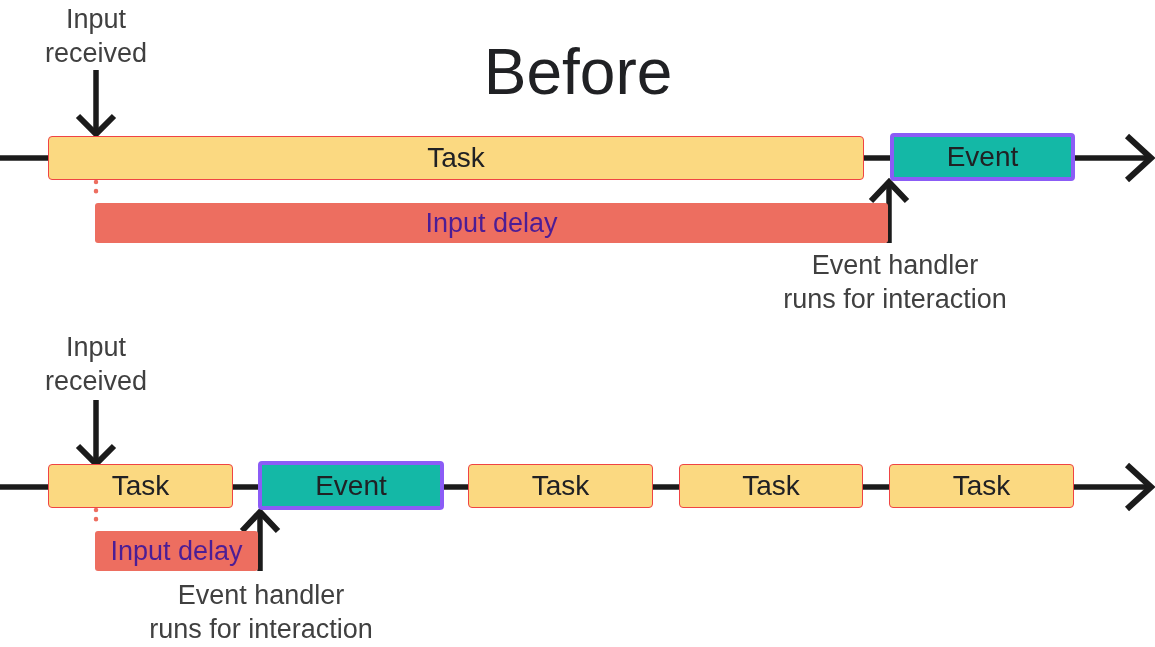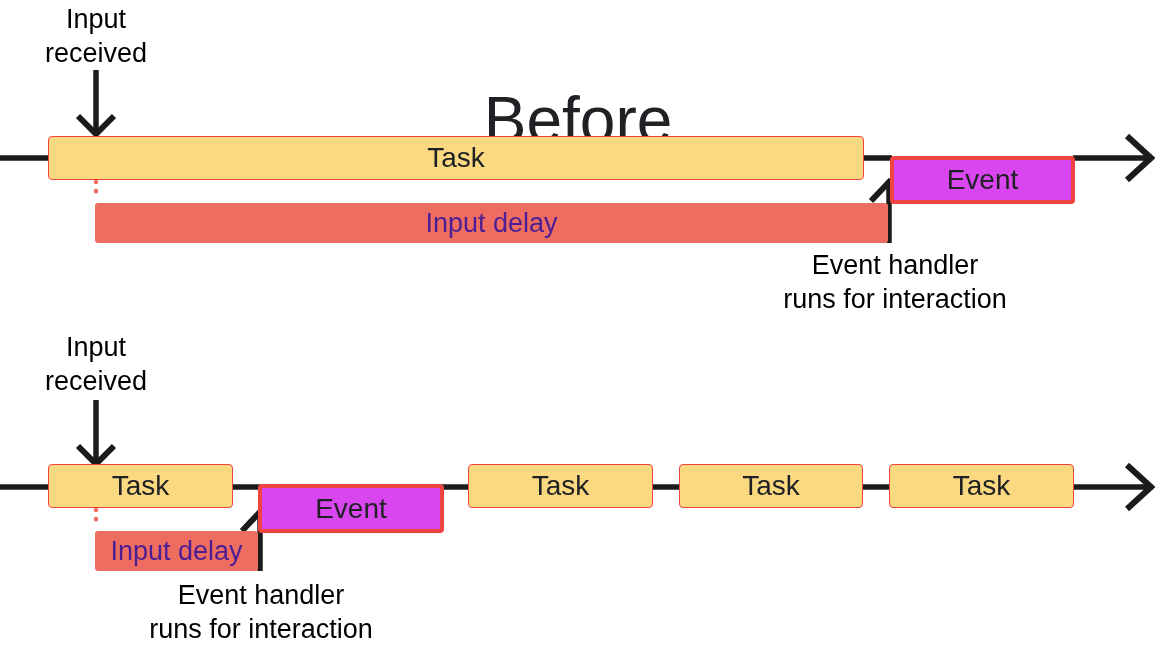--- a/index.html
+++ b/index.html
@@ -30,36 +30,35 @@
     justify-content: center;
     font-size: 28px;
     color: #202124;
     border-radius: 4px;
   }
   .task {
     background: #FBD981;
     border: 1px solid #ef4444;
   }
   .event {
-    background: #d946ef;
-    border: 4px solid #ef4444;
-    margin-top: 23px;
+    background: #14b8a6;
+    border: 4px solid #8b5cf6;
   }
   .delay {
     background: #ED6E60;
     color: #4c1d95;
     font-size: 27px;
     border-radius: 3px;
   }
   .label {
     position: absolute;
     font-size: 27px;
     line-height: 34px;
     text-align: center;
-    color: #000000;
+    color: #404040;
     white-space: pre-line;
   }
   .title {
     position: absolute;
     font-size: 64px;
     line-height: 68px;
     text-align: center;
     color: #202124;
   }
   .stroke {
@@ -108,21 +107,21 @@
     <path class="stroke" d="M1072 487 L1148 487"></path>
     <path class="head" d="M1127 465 L1151 487 L1127 509"></path>
     <path class="dotted" d="M96 510 L96 528"></path>
     <path class="stroke" d="M260 571 L260 513"></path>
     <path class="head" d="M242 531 L260 512 L278 531"></path>
   </svg>
 
   <div class="label" style="left:16px; top:2px; width:160px;">Input
 received</div>
 
-  <div class="title" style="left:398px; top:38px; width:360px;margin-top:48px;">Before</div>
+  <div class="title" style="left:398px; top:38px; width:360px;">Before</div>
 
   <div class="box task" style="left:48px; top:136px; width:816px; height:44px;">
     <span>Task</span>
   </div>
 
   <div class="box event" style="left:890px; top:133px; width:185px; height:48px;">
     <span>Event</span>
   </div>
 
   <div class="box delay" style="left:95px; top:203px; width:793px; height:40px;">

